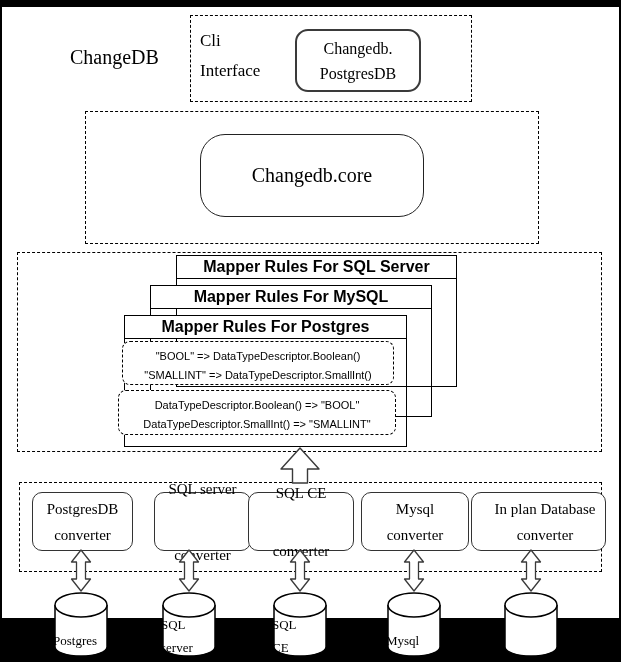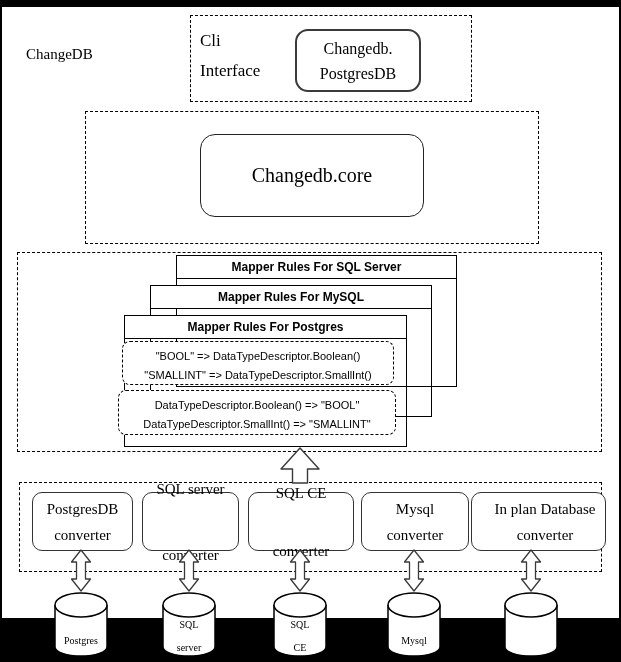--- a/index.html
+++ b/index.html
@@ -7,34 +7,34 @@
     position:relative;width:621px;height:662px;background:#ffffff;
     font-family:"Liberation Serif",serif;color:#000;overflow:hidden;margin:0 auto;
   }
   .page-border{position:absolute;inset:0;border:2px solid #000;pointer-events:none;z-index:40;}
   .bar{position:absolute;left:0;width:621px;background:#000;}
   .top-bar{top:0;height:7px;}
   .bottom-band{top:618px;height:44px;z-index:1;}
   .dashed-box{position:absolute;border:1px dashed #000;}
   .rounded-box{position:absolute;border:2px solid #3a3a3a;border-radius:13px;background:#fff;
     display:flex;flex-direction:column;align-items:center;justify-content:center;text-align:center;}
-  .title-label{position:absolute;font-size:15px;}
+  .title-label{position:absolute;font-size:20px;margin-left:44px;}
   .cli-label{position:absolute;text-align:left;font-size:17px;line-height:30px;}
-  .core-box{font-size:20px;border:1.5px solid #222;border-radius:15px;}
+  .core-box{font-size:20px;border:1.5px solid #222;border-radius:25px;}
   .consoleapp-box{font-size:16px;line-height:25px;}
   .mapper-box{position:absolute;border:1px solid #000;background:transparent;}
   .mapper-title{height:22px;line-height:22px;background:#fff;border-bottom:1px solid #000;
-    text-align:center;font-family:"Liberation Sans",sans-serif;font-weight:bold;font-size:12px;}
+    text-align:center;font-family:"Liberation Sans",sans-serif;font-weight:bold;font-size:16px;}
   .rule-box{position:absolute;border:1px dashed #000;border-radius:8px;background:#fff;
     font-family:"Liberation Sans",sans-serif;font-size:11px;text-align:center;padding-top:5px;box-sizing:border-box;}
   .rule-box div{line-height:19px;white-space:nowrap;}
   .conv-box{font-size:15px;line-height:26px;border-radius:10px;border:1.5px solid #333;text-align:center;}
   .arrow-svg{position:absolute;z-index:6;}
   .cyl{position:absolute;z-index:5;}
-  .cyl-label{position:absolute;z-index:7;text-align:center;font-size:10px;line-height:23px;}
+  .cyl-label{position:absolute;z-index:7;text-align:left;font-size:13px;line-height:23px;}
 </style>
 </head>
 <body>
 
 <div class="page">
 
   <div class="bar top-bar"></div>
 
   <div class="title-label" style="left:26px;top:46px;">ChangeDB</div>
 
@@ -77,21 +77,21 @@
   <svg class="arrow-svg" style="left:278px;top:447px;" width="44" height="37" viewBox="0 0 44 37">
     <polygon points="22,1 41,22 29.5,22 29.5,36 14.5,36 14.5,22 3,22" fill="#ffffff" stroke="#3a3a3a" stroke-width="1.4" stroke-linejoin="round"></polygon>
   </svg>
 
   <div class="dashed-box" style="left:19px;top:482px;width:581px;height:88px;"></div>
 
   <div class="rounded-box conv-box" style="left:32px;top:492px;width:99px;height:57px;">
     <div>PostgresDB</div>
     <div>converter</div>
   </div>
-  <div class="rounded-box conv-box" style="left:142px;top:492px;width:95px;height:57px;gap:40px;">
+  <div class="rounded-box conv-box" style="left:154px;top:492px;width:95px;height:57px;gap:40px;">
     <div>SQL server</div>
     <div>converter</div>
   </div>
   <div class="rounded-box conv-box" style="left:248px;top:492px;width:104px;height:57px;gap:32px;">
     <div>SQL CE</div>
     <div>converter</div>
   </div>
   <div class="rounded-box conv-box" style="left:361px;top:492px;width:106px;height:57px;">
     <div>Mysql</div>
     <div>converter</div>

